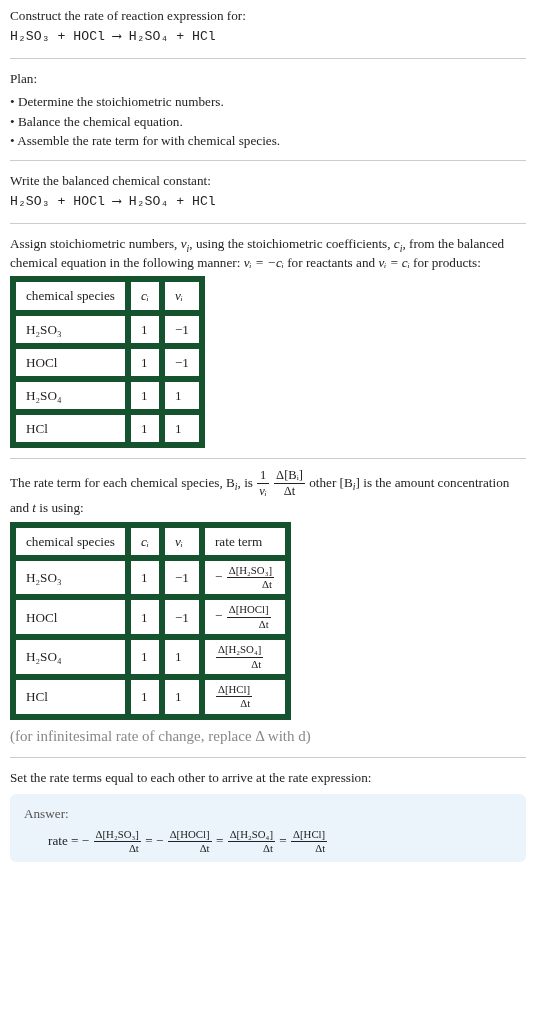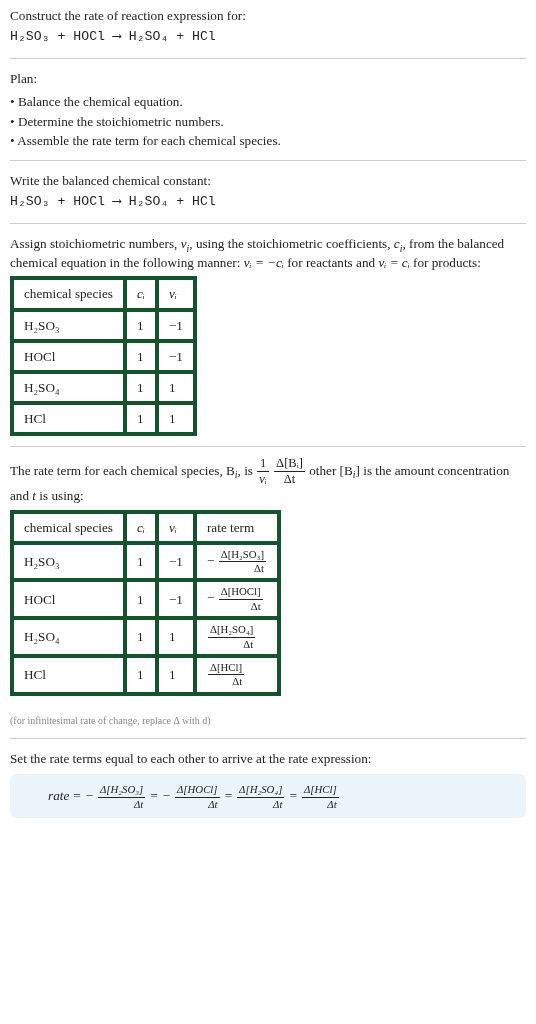--- a/index.html
+++ b/index.html
@@ -16,38 +16,38 @@
   hr { border: 0; border-top: 1px solid #ccc; margin: 10px 0; }
   .eqn { padding: 2px 0 2px 0; font-family: Liberation Mono, monospace; }
   sub { font-size: 0.75em; vertical-align: sub; line-height: 0; }
   ul.plan { list-style: none; padding: 0; margin: 4px 0 0 0; }
   ul.plan li::before { content: "• "; }
   table.t {
     border-collapse: collapse;
     margin-top: 4px;
   }
   table.t th, table.t td {
-    border: 4px solid #14532d;
+    border: 6px solid #14532d;
     padding: 4px 10px;
     text-align: left;
     font-weight: normal;
   }
   table.t th {
     color: #222;
     background: #fff;
   }
-  .smallnote { color: #888; font-size: 10px; margin-top: 18px; }
+  .smallnote { color: #888; font-size: 15px; margin-top: 6px; }
   .answerbox {
     background: #eaf4fa;
     border-radius: 6px;
     padding: 10px 14px 8px 14px;
     margin-top: 6px;
   }
   .answerbox .ans-title { color: #555; margin-bottom: 6px; }
-  .answerbox .ans-body { padding-left: 24px; font-style: italic; }
+  .answerbox .ans-body { padding-left: 24px; }
   .answerbox .assump { color: #888; font-size: 11px; text-align: right; margin-top: 4px; }
   .frac {
     display: inline-block; vertical-align: middle; text-align: center;
     font-size: 0.95em; line-height: 1.05; padding: 0 1px;
   }
   .frac .num { display: block; border-bottom: 0.8px solid #222; padding: 0 2px 1px 2px; }
   .frac .den { display: block; padding: 1px 2px 0 2px; }
   .sfrac {
     display: inline-block; vertical-align: middle; text-align: right;
     font-size: 0.82em; line-height: 1.05; padding: 0 1px;
@@ -62,23 +62,23 @@
 
 <div>Construct the rate of reaction expression for:</div>
 <div class="eqn">
   <span>H₂SO₃ + HOCl ⟶ H₂SO₄ + HCl</span>
 </div>
 
 <hr>
 
 <div>Plan:</div>
 <ul class="plan">
+  <li>Determine the stoichiometric numbers.</li>
   <li>Balance the chemical equation.</li>
-  <li>Determine the stoichiometric numbers.</li>
-  <li>Assemble the rate term for each chemical species.</li>
+  <li>Assemble the rate term for with chemical species.</li>
 </ul>
 
 <hr>
 
 <div>Write the balanced chemical constant:</div>
 <div class="eqn">
   <span>H₂SO₃ + HOCl ⟶ H₂SO₄ + HCl</span>
 </div>
 
 <hr>
@@ -190,20 +190,21 @@
   </tr>
 </tbody>
   </table>
 <div class="smallnote">(for infinitesimal rate of change, replace Δ with d)</div>
 
 <hr>
 
 <div>Set the rate terms equal to each other to arrive at the rate expression:</div>
 
 <div class="answerbox">
+  <div class="ans-title">Answer:</div>
   <div class="ans-body math">
     <span>rate = </span>
     <span>−</span>
     <span class="sfrac">
       <span class="num">Δ[H₂SO₃]</span>
       <span class="den">Δt</span>
     </span>
     <span> = </span>
     <span>−</span>
     <span class="sfrac">

